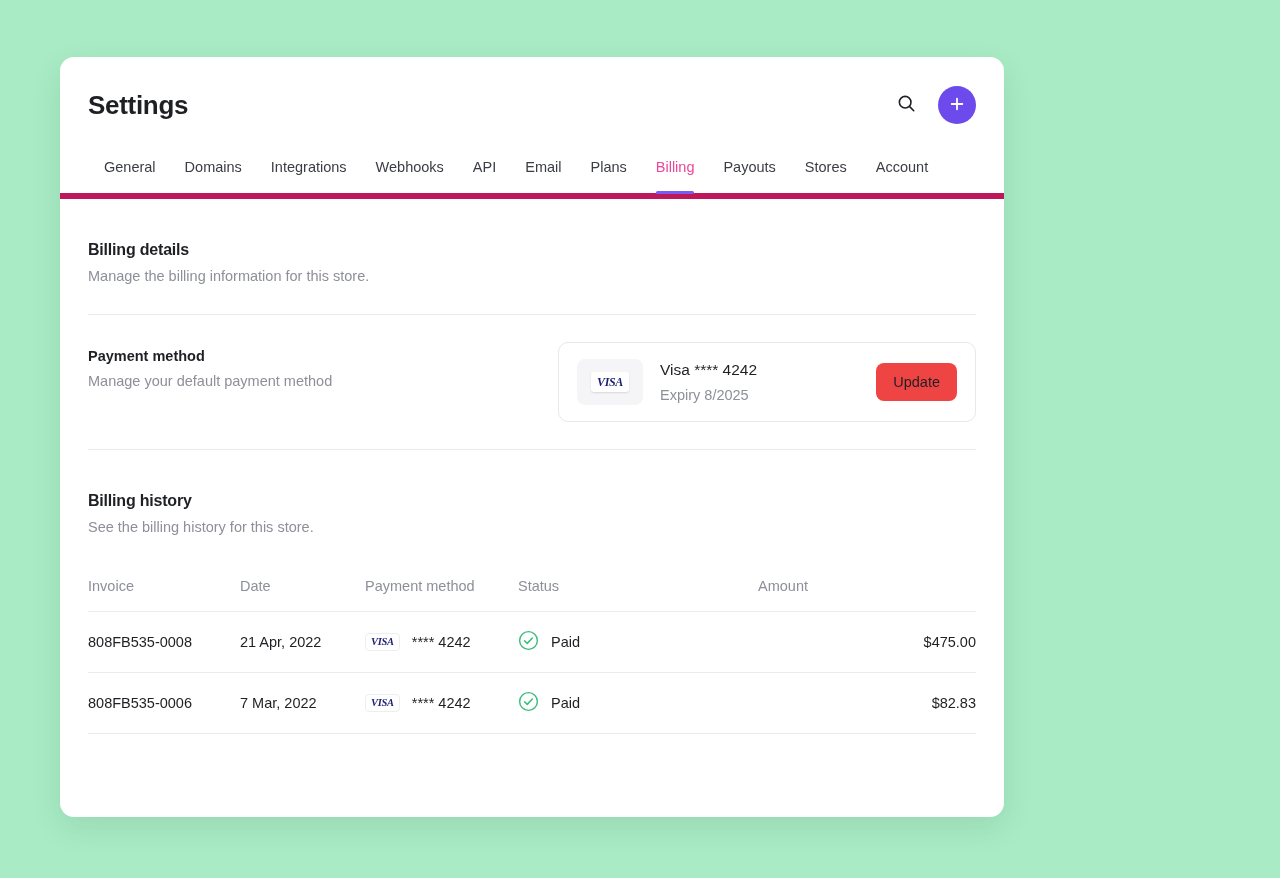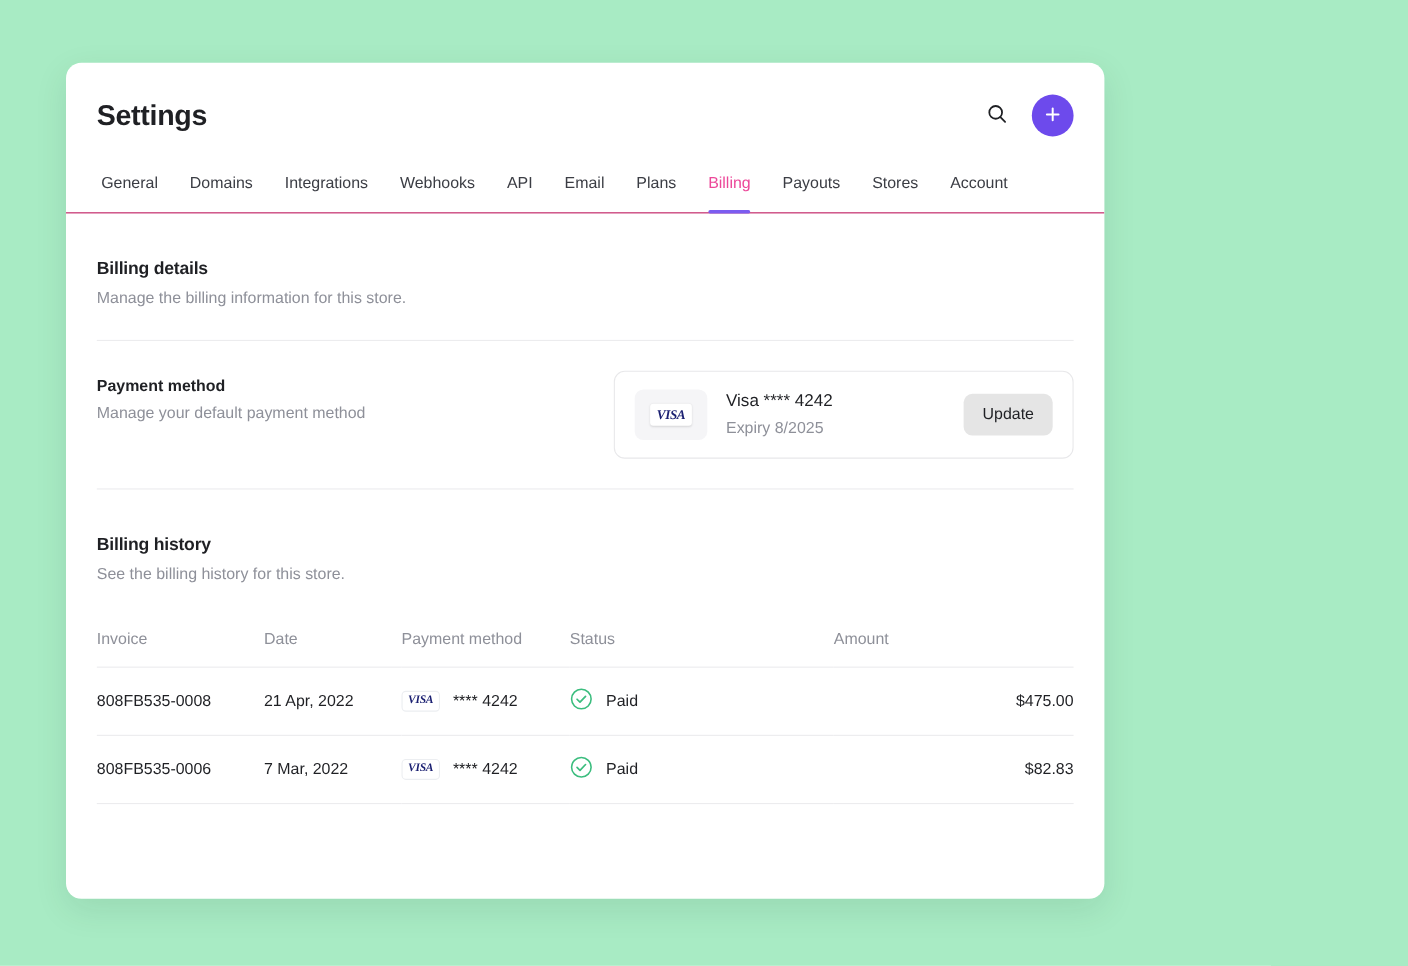--- a/index.html
+++ b/index.html
@@ -72,23 +72,23 @@
     justify-content: center;
     border: none;
     cursor: pointer;
   }
 
   
   .tabs {
     display: flex;
     align-items: flex-end;
     gap: 0;
-    padding: 0 32px;
+    padding: 0 44px;
     margin-top: 35px;
-    border-bottom: 1px solid #be185d;
+    border-bottom: 6px solid #be185d;
   }
 
   .tab {
     font-size: 14.5px;
     color: #3b3d44;
     padding: 0 0 18px 0;
     margin-right: 29px;
     cursor: pointer;
     position: relative;
     white-space: nowrap;
@@ -205,21 +205,21 @@
     color: #1f2024;
   }
 
   .pm-card-expiry {
     font-size: 14.5px;
     color: #8e9099;
     margin-top: 8px;
   }
 
   .update-btn {
-    background: #e5e5e5;
+    background: #ef4444;
     border: none;
     border-radius: 8px;
     padding: 11px 17px;
     font-size: 14.5px;
     color: #1f2024;
     cursor: pointer;
     font-family: inherit;
   }
 
   

